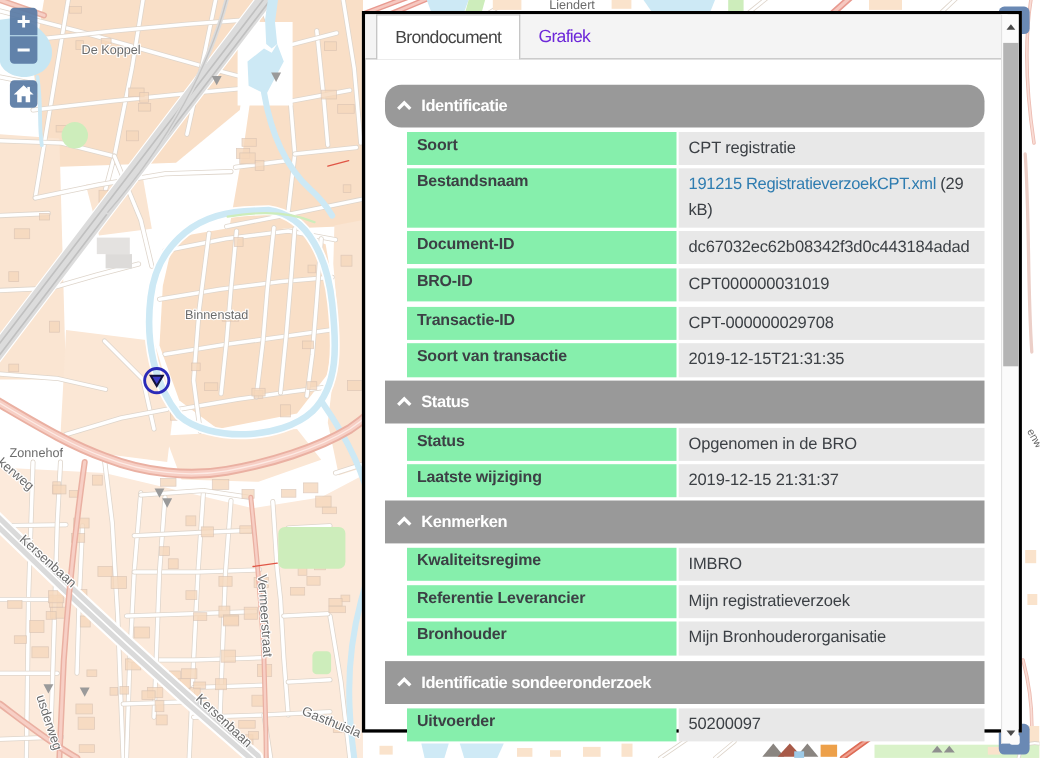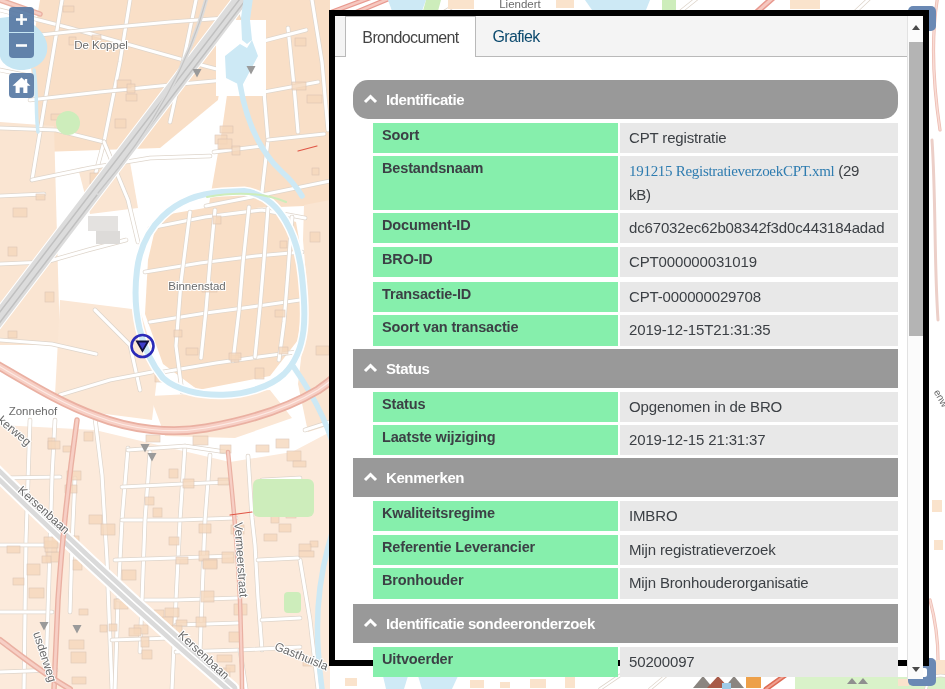--- a/index.html
+++ b/index.html
@@ -1,39 +1,39 @@
 <!DOCTYPE html>
 <html><head>
 <meta charset="utf-8">
 <style>
   html,body{margin:0;padding:0;width:945px;height:689px;overflow:hidden;
     font-family:"Liberation Sans",sans-serif;background:#fff;}
   #map{position:absolute;left:0;top:0;}
   .mapbtn{position:absolute;left:9px;width:25px;height:25px;background:#5a7ba5;opacity:0.93;z-index:5;}
   #panel{position:absolute;left:329px;top:10px;width:600px;height:656px;
-    background:#fff;border:6px solid #000000;box-sizing:border-box;z-index:10;}
+    background:#fff;border:3px solid #000000;box-sizing:border-box;z-index:10;}
   #tabstrip{position:absolute;left:0;top:0;width:584px;height:41px;
     background:#f4f4f4;border-bottom:1px solid #b9b9b9;box-sizing:border-box;}
   #tab1{position:absolute;left:10px;top:0px;width:131px;height:41px;background:#fff;
     border:1px solid #b9b9b9;border-bottom:none;box-sizing:border-box;
     font-size:16px;letter-spacing:-0.65px;color:#444;text-align:center;line-height:41px;}
   #tab2{position:absolute;left:141px;top:0px;width:80px;height:41px;box-sizing:border-box;
-    font-size:16px;letter-spacing:-0.65px;color:#0c4a6e;text-align:center;line-height:42px;}
+    font-size:16px;letter-spacing:-0.65px;color:#6d28d9;text-align:center;line-height:42px;}
   .bar{position:absolute;left:18px;width:545px;height:39px;background:#999;
     color:#fff;font-weight:bold;font-size:15px;letter-spacing:-0.4px;line-height:39px;}
   .bar .chev{position:absolute;left:10px;top:14px;width:15px;height:10px;}
   .bar .t{position:absolute;left:33px;top:0;}
   .row{position:absolute;left:38px;width:525px;height:30px;}
   .lab{position:absolute;left:0;top:0;bottom:0;width:245px;background:#86efac;
     font-weight:bold;color:#3c4045;font-size:14.5px;letter-spacing:-0.15px;
     padding:4px 0 0 9px;box-sizing:border-box;}
   .val{position:absolute;left:247px;top:0;bottom:0;width:278px;background:#e8e8e8;
     color:#3c4045;font-size:15px;letter-spacing:-0.15px;
     padding:3px 0 16px 9px;box-sizing:border-box;line-height:23px;}
-  a{color:#2e7cb0;text-decoration:none;font-family:Liberation Serif, serif;}
+  a{color:#2e7cb0;text-decoration:none;}
   #sbar{position:absolute;right:0;top:0;width:16px;height:663px;background:#fbfbfb;
     border-left:1px solid #e2e2e2;box-sizing:border-box;}
   #sthumb{position:absolute;left:1px;top:26px;width:14px;height:294px;background:#b4b4b4;}
   .sarr{position:absolute;left:3.5px;width:0;height:0;border-left:4.5px solid transparent;
     border-right:4.5px solid transparent;}
 </style>
 </head>
 <body>
 <svg id="map" width="945" height="689">
 <rect width="945" height="689" fill="#ffffff"></rect>

